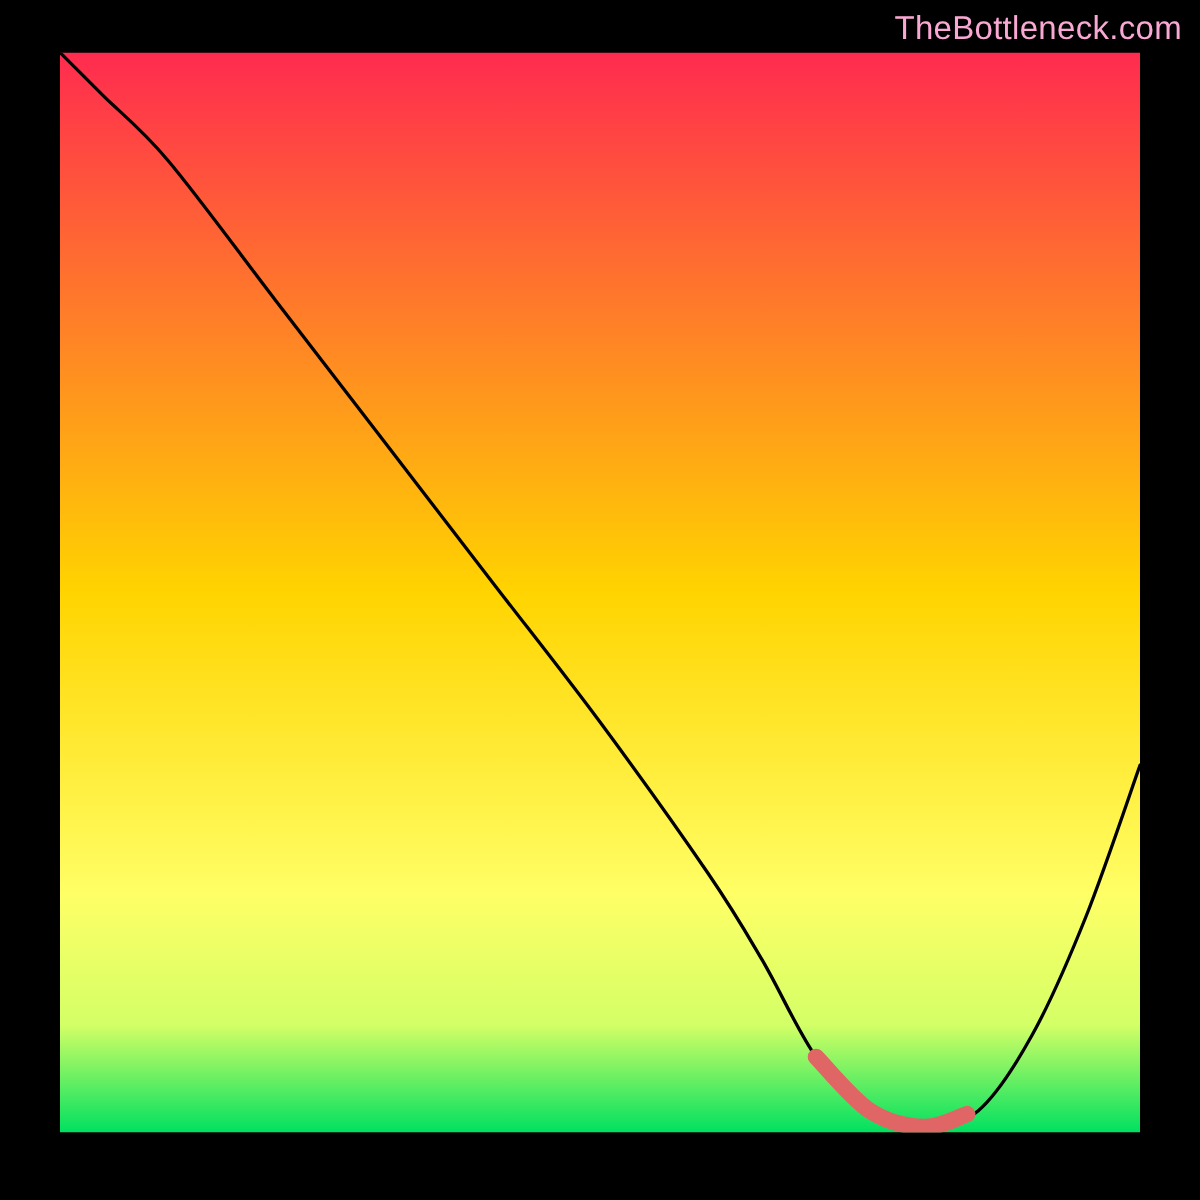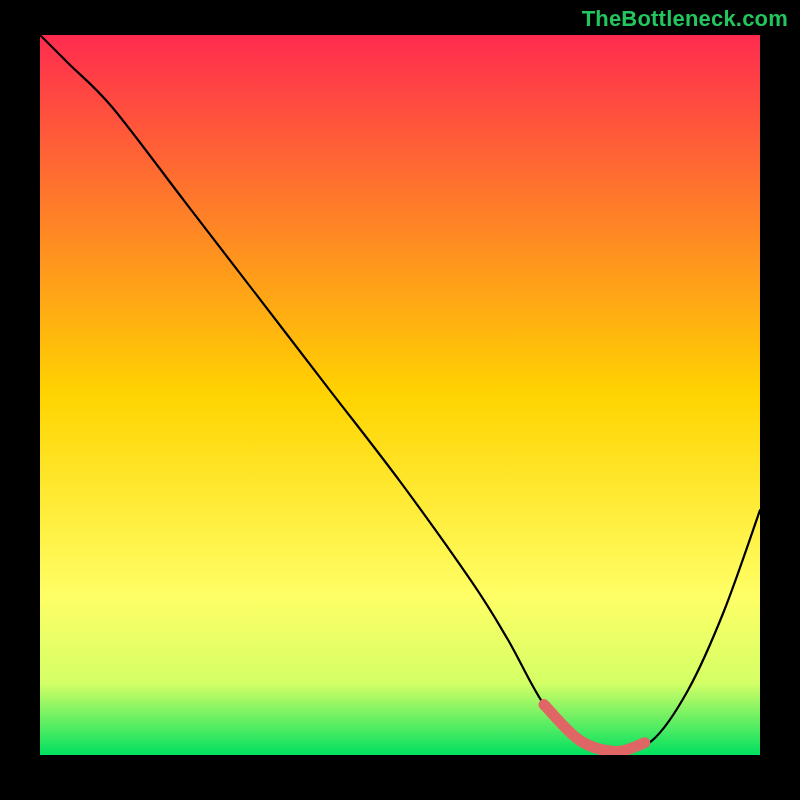--- a/index.html
+++ b/index.html
@@ -15,22 +15,22 @@
     width: 800px;
     height: 800px;
     background: #000000;
   }
   .watermark {
     position: absolute;
     top: 6px;
     right: 12px;
     font-family: Arial, Helvetica, sans-serif;
     font-size: 22px;
-    font-weight: bold;
-    color: #22c55e;
+    font-weight: normal;
+    color: #f9a8d4;
     letter-spacing: 0.2px;
   }
   .plot {
     position: absolute;
     background: #000000;
   }
   svg { display: block; }
 </style>
 </head>
 <body>

